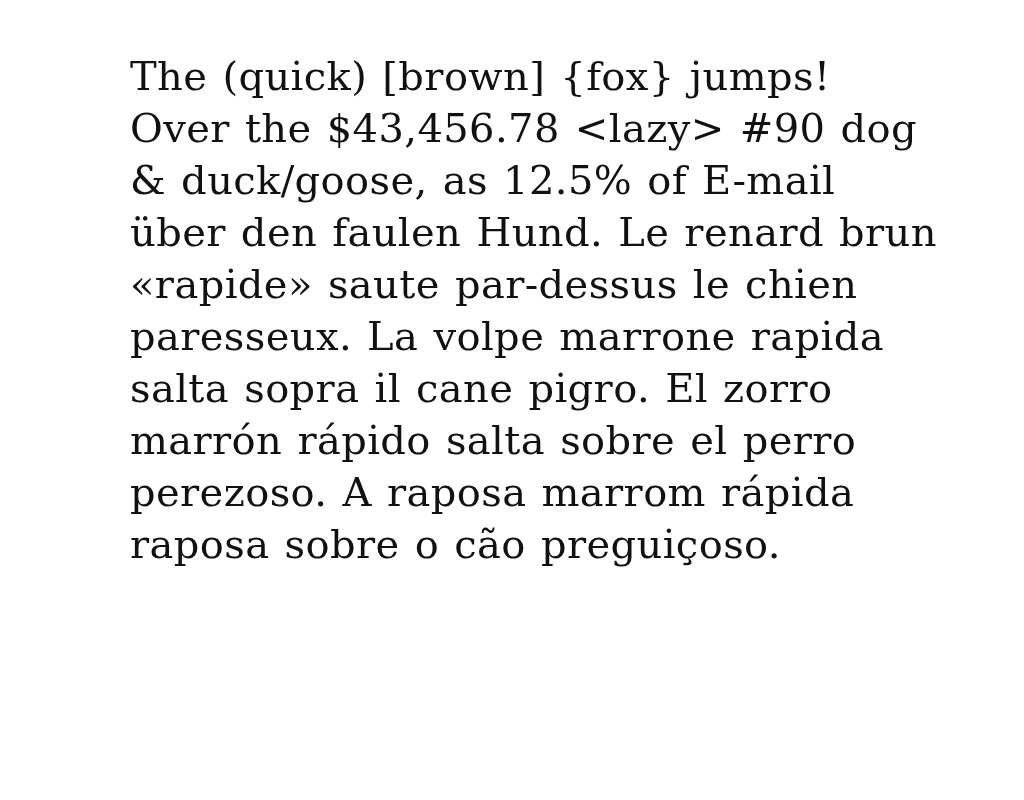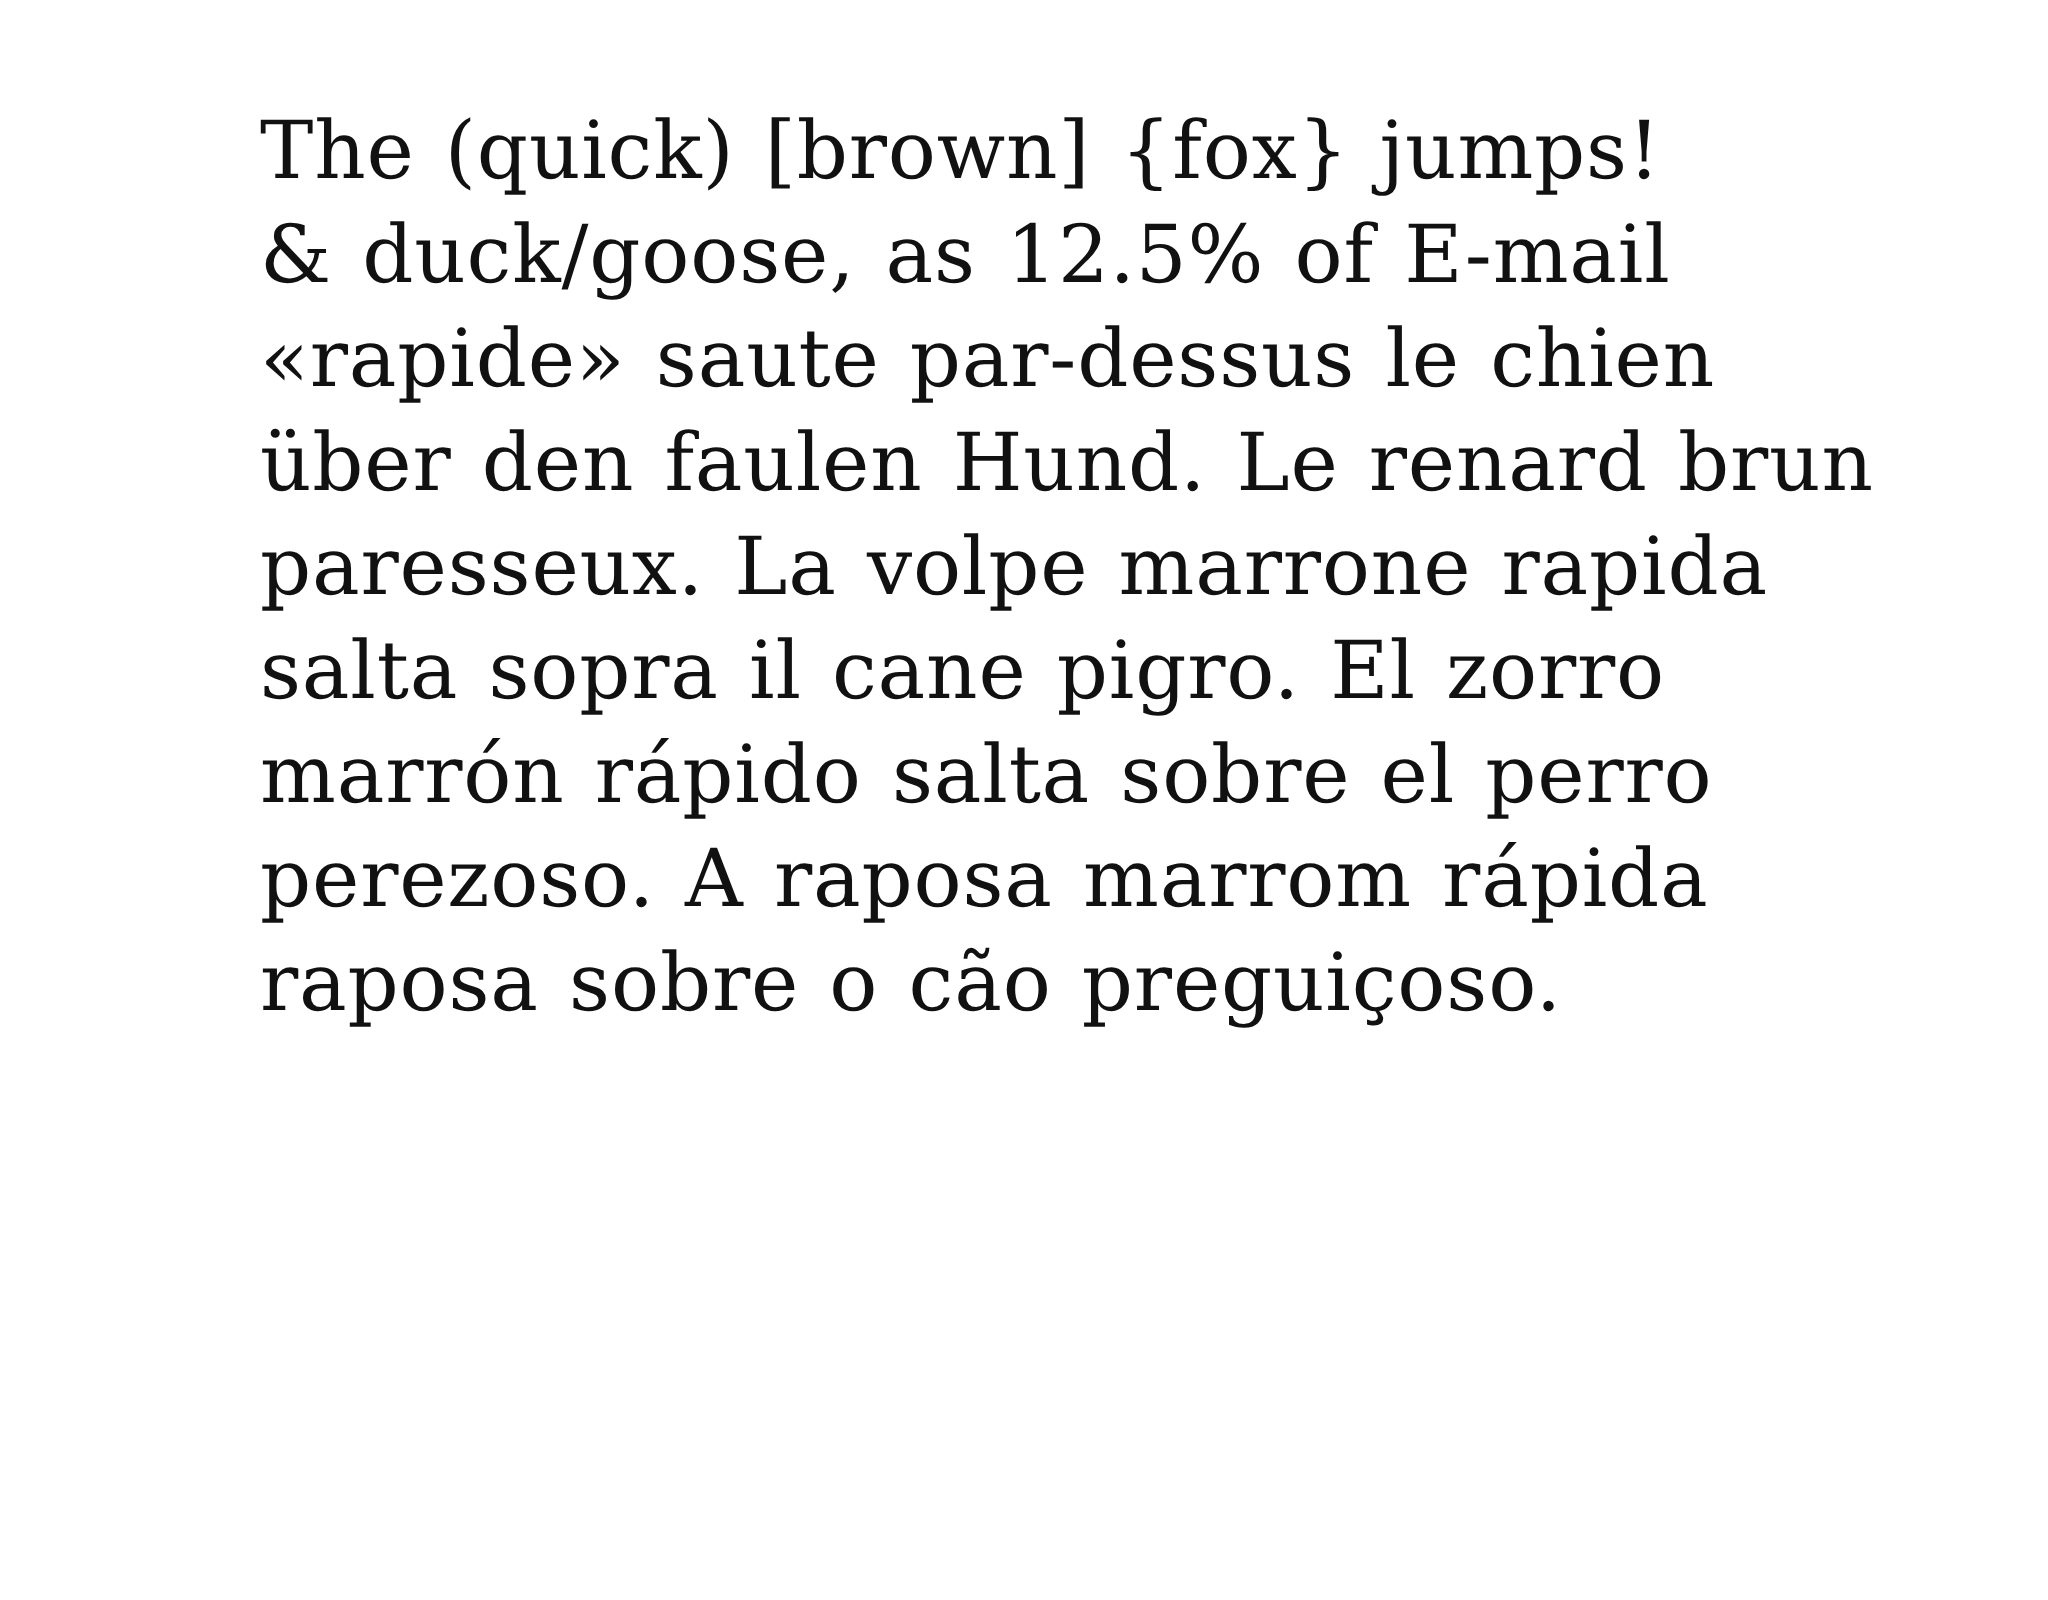--- a/index.html
+++ b/index.html
@@ -38,22 +38,23 @@
     display: block;
     white-space: pre;
   }
 </style>
 </head>
 <body>
 
 <div id="page">
   <div id="scan-text">
     <span class="line">The (quick) [brown] {fox} jumps!</span>
+    <span class="line">Over the $43,456.78 &lt;lazy&gt; #90 dog</span>
     <span class="line">&amp; duck/goose, as 12.5% of E-mail</span>
+    <span class="line">über den faulen Hund. Le renard brun</span>
     <span class="line">«rapide» saute par-dessus le chien</span>
-    <span class="line">über den faulen Hund. Le renard brun</span>
     <span class="line">paresseux. La volpe marrone rapida</span>
     <span class="line">salta sopra il cane pigro. El zorro</span>
     <span class="line">marrón rápido salta sobre el perro</span>
     <span class="line">perezoso. A raposa marrom rápida</span>
     <span class="line">raposa sobre o cão preguiçoso.</span>
   </div>
 </div>
 
 </body></html>

